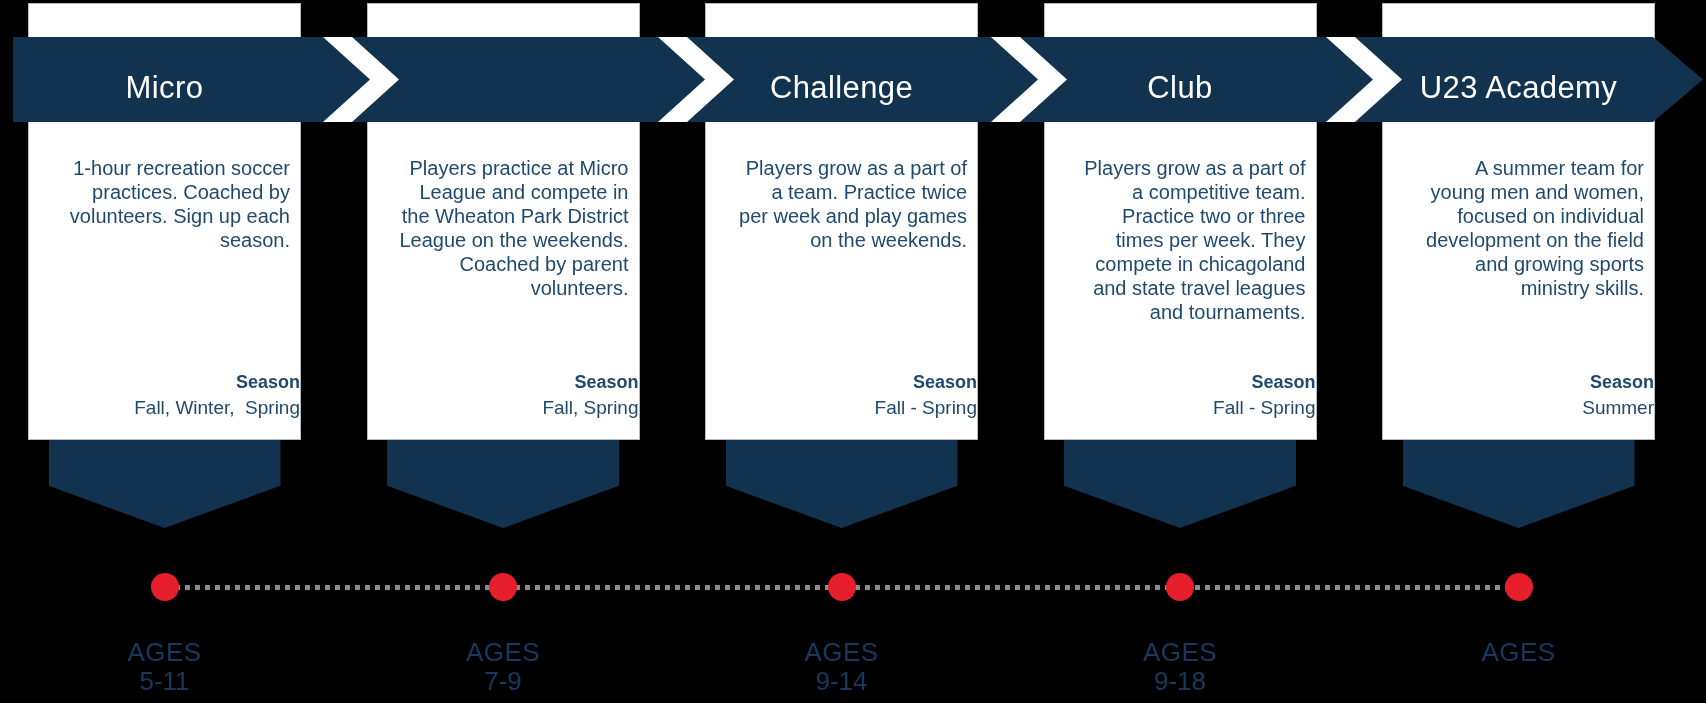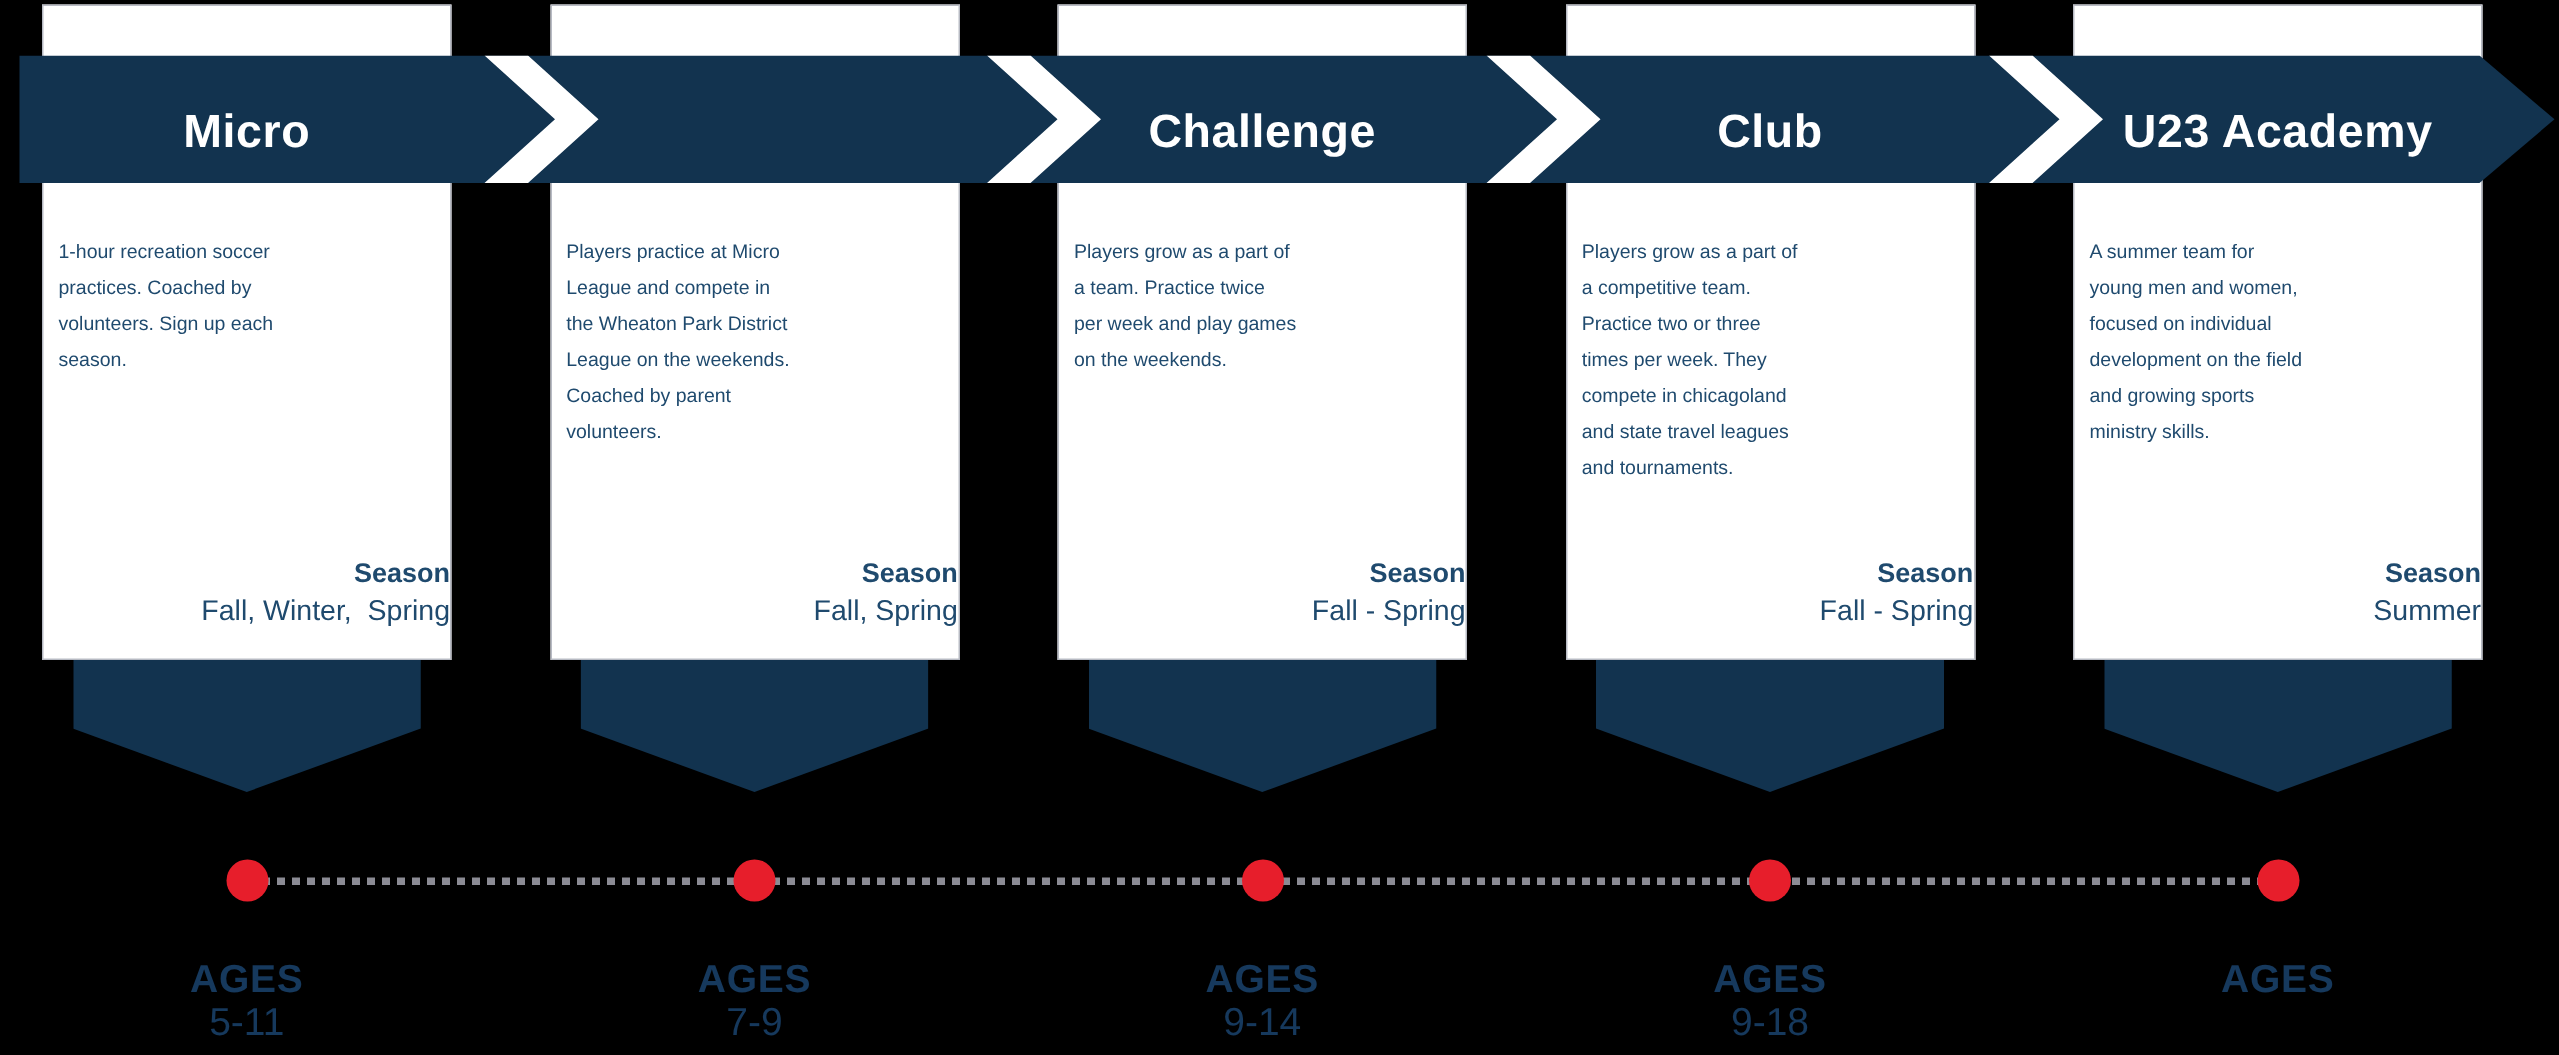--- a/index.html
+++ b/index.html
@@ -50,21 +50,21 @@
     top: 37px;
     left: -10px;
     right: -10px;
     height: 102px;
     z-index: 4;
     display: flex;
     align-items: center;
     justify-content: center;
     color: var(--banner-text, #fff);
     font-size: 31px;
-    font-weight: 700;
+    font-weight: 400;
     letter-spacing: 0.4px;
     white-space: nowrap;
   }
   .pennant {
     position: absolute;
     top: 438px;
     left: calc(50% - 116px);
     width: 232px;
     height: 90px;
     background: var(--navy, #12334f);
@@ -79,24 +79,24 @@
     height: 435px;
     background: var(--card-bg, #fff);
     border: 1px solid var(--card-border, #b7bac3);
     z-index: 2;
   }
   .card-desc {
     position: absolute;
     top: 152px;
     left: 10px;
     right: 10px;
-    text-align: left;
+    text-align: right;
     white-space: pre-line;
     color: var(--body-text, #1f4a6e);
-    font-size: 13px;
+    font-size: 20px;
     line-height: 24px;
     font-weight: 400;
   }
   .season-block {
     position: absolute;
     bottom: 18px;
     left: 0;
     right: 0;
     text-align: right;
     color: var(--body-text, #1f4a6e);
@@ -135,21 +135,21 @@
     z-index: 4;
   }
   .ages-label {
     position: absolute;
     top: 637px;
     left: 0;
     right: 0;
     text-align: center;
     color: var(--ages-text, #16395d);
     font-size: 26px;
-    font-weight: 700;
+    font-weight: 400;
     letter-spacing: 0.5px;
   }
   .ages-value {
     position: absolute;
     top: 666px;
     left: 0;
     right: 0;
     text-align: center;
     color: var(--ages-text, #16395d);
     font-size: 26px;

